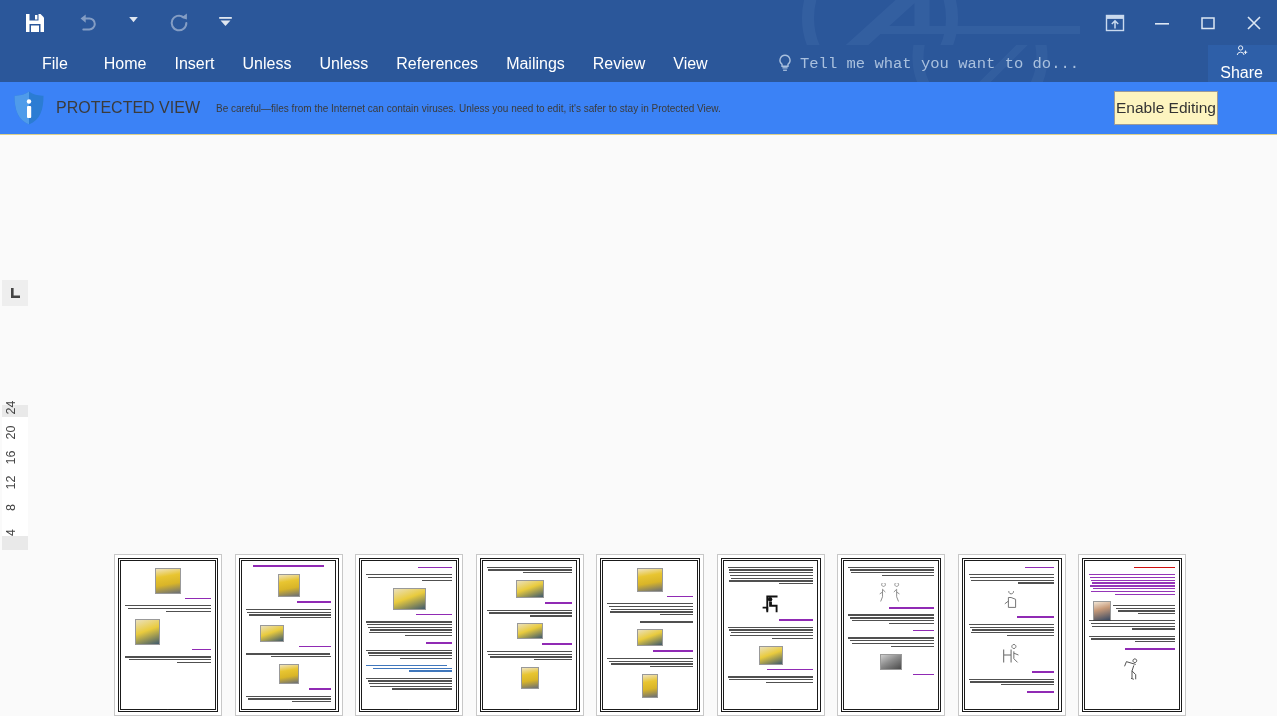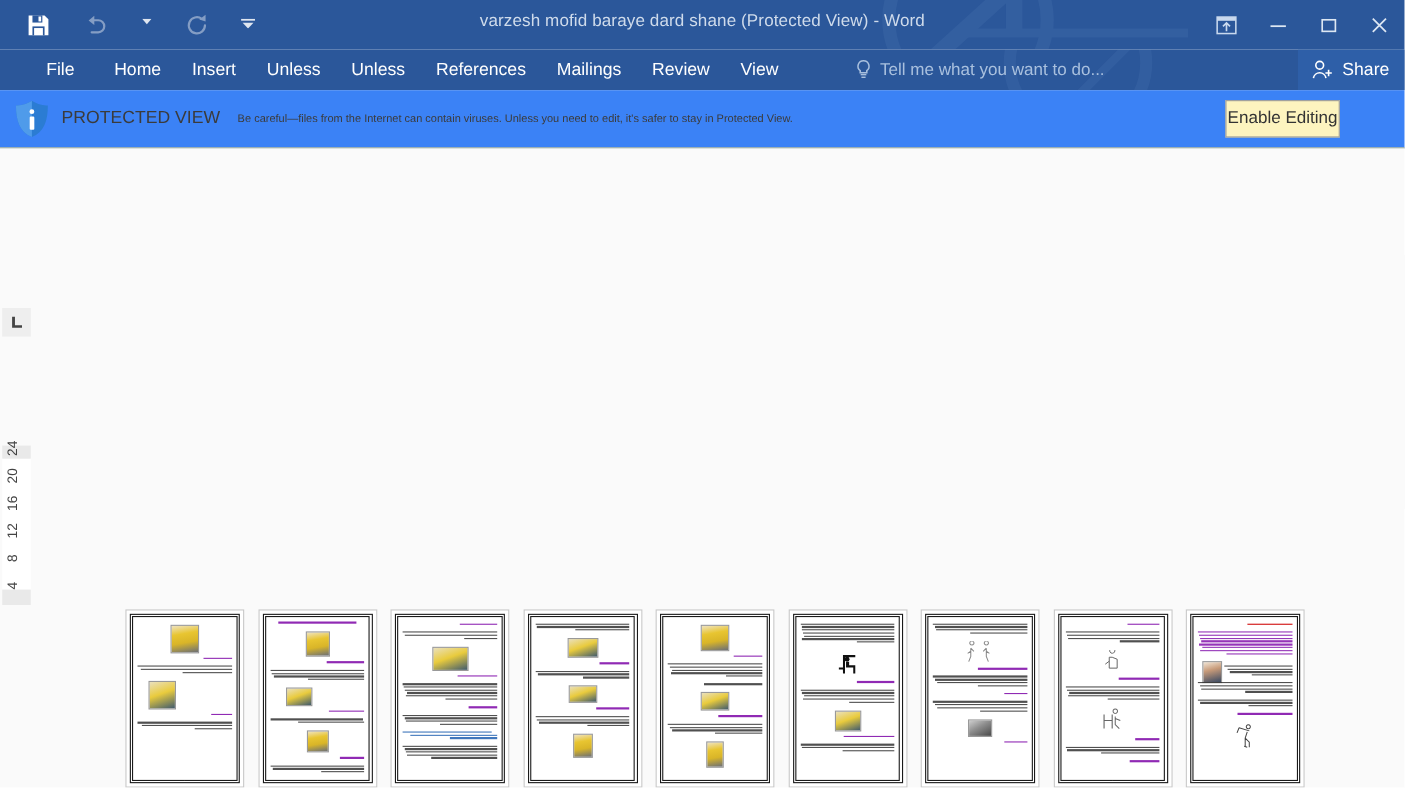--- a/index.html
+++ b/index.html
@@ -92,27 +92,29 @@
   .tab:first-child { padding-left: 26px; padding-right: 22px; }
   .tellme {
     position: absolute;
     left: 778px; top: 0; height: 37px;
     display: flex; align-items: center; gap: 8px;
   }
   .tellme-text {
     color: #a9c0de;
     font-size: 15.5px;
     white-space: nowrap;
+    font-family: Liberation Mono, monospace;
   }
   .share {
     position: absolute; right: 0; top: 0;
     height: 37px;
     display: flex; align-items: center; gap: 8px;
     padding: 0 14px 0 12px;
     background: #2e5fa8;
+    flex-direction: column;
   }
   .share-text { color: #ffffff; font-size: 16px; white-space: nowrap; }
 
   
   .protbar {
     position: relative;
     height: 53px;
     background: #3b82f6;
     border-bottom: 1px solid #dcd08a;
     display: flex;
@@ -326,21 +328,20 @@
       </svg>
     </div>
     <div class="qat-caret" title="Customize Quick Access Toolbar">
       <svg width="13" height="9" viewBox="0 0 14 10">
         <rect x="0" y="0" width="14" height="2" fill="#ffffff"></rect>
         <path d="M1.5 4 L12.5 4 L7 10 Z" fill="#ffffff"></path>
       </svg>
     </div>
   </div>
 
-  <div class="title-text">varzesh mofid baraye dard shane (Protected View) - Word</div>
 
   <div class="win-controls">
     <div class="win-btn ribbon-opt" title="Ribbon Display Options">
       <svg width="20" height="20" viewBox="0 0 20 20">
         <rect x="1.5" y="2.5" width="17" height="15" fill="none" stroke="#c9d9ee" stroke-width="1.4"></rect>
         <rect x="1.5" y="2.5" width="17" height="3.4" fill="#c9d9ee"></rect>
         <path d="M10 15.4 L10 8.4 M6.8 11 L10 7.8 L13.2 11" fill="none" stroke="#c9d9ee" stroke-width="1.5"></path>
       </svg>
     </div>
     <div class="win-btn" title="Minimize">

